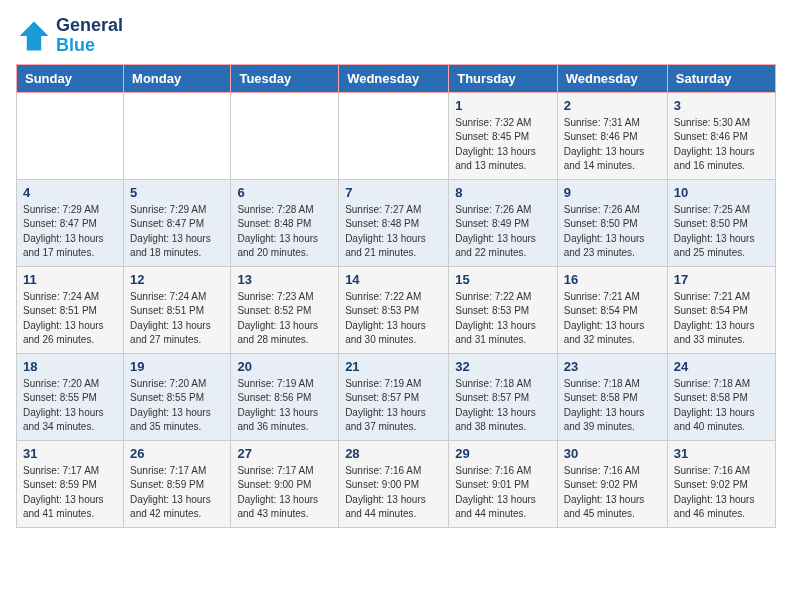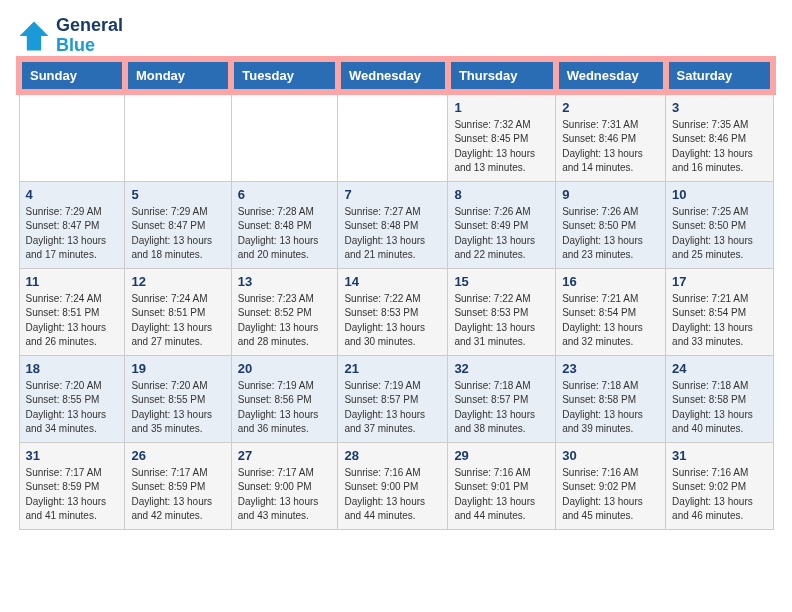--- a/index.html
+++ b/index.html
@@ -7,20 +7,21 @@
       font-family: Arial, sans-serif;
       background: #fff;
       width: 792px;
       min-height: 612px;
       padding: 16px;
     }
     .header {
       display: flex;
       justify-content: space-between;
       align-items: flex-end;
+      margin-bottom: 8px;
     }
     .logo {
       display: flex;
       align-items: center;
       gap: 4px;
     }
     .logo-text {
       font-size: 18px;
       font-weight: bold;
       color: #1a3a6b;
@@ -49,21 +50,21 @@
       width: 100%;
       border-collapse: collapse;
       border: 1px solid #ccc;
     }
     .calendar th {
       background-color: #2a6db5;
       color: #fff;
       text-align: left;
       padding: 6px 8px;
       font-size: 13px;
-      border: 6px solid #fca5a5;
+      border: 1px solid #fca5a5;
     }
     .calendar td {
       vertical-align: top;
       padding: 5px 6px;
       border: 1px solid #ccc;
       width: 113px;
       min-height: 80px;
       font-size: 11px;
       color: #222;
       background: #fff;
@@ -135,21 +136,21 @@
         </td>
         <td>
           <div class="day-num">2</div>
           <div class="day-info" style="white-space: pre-line;">Sunrise: 7:31 AM
 Sunset: 8:46 PM
 Daylight: 13 hours
 and 14 minutes.</div>
         </td>
         <td>
           <div class="day-num">3</div>
-          <div class="day-info" style="white-space: pre-line;">Sunrise: 7:35 AM
+          <div class="day-info" style="white-space: pre-line;">Sunrise: 5:30 AM
 Sunset: 8:46 PM
 Daylight: 13 hours
 and 16 minutes.</div>
         </td>
       </tr>
       <tr>
         <td>
           <div class="day-num">4</div>
           <div class="day-info" style="white-space: pre-line;">Sunrise: 7:29 AM
 Sunset: 8:47 PM

